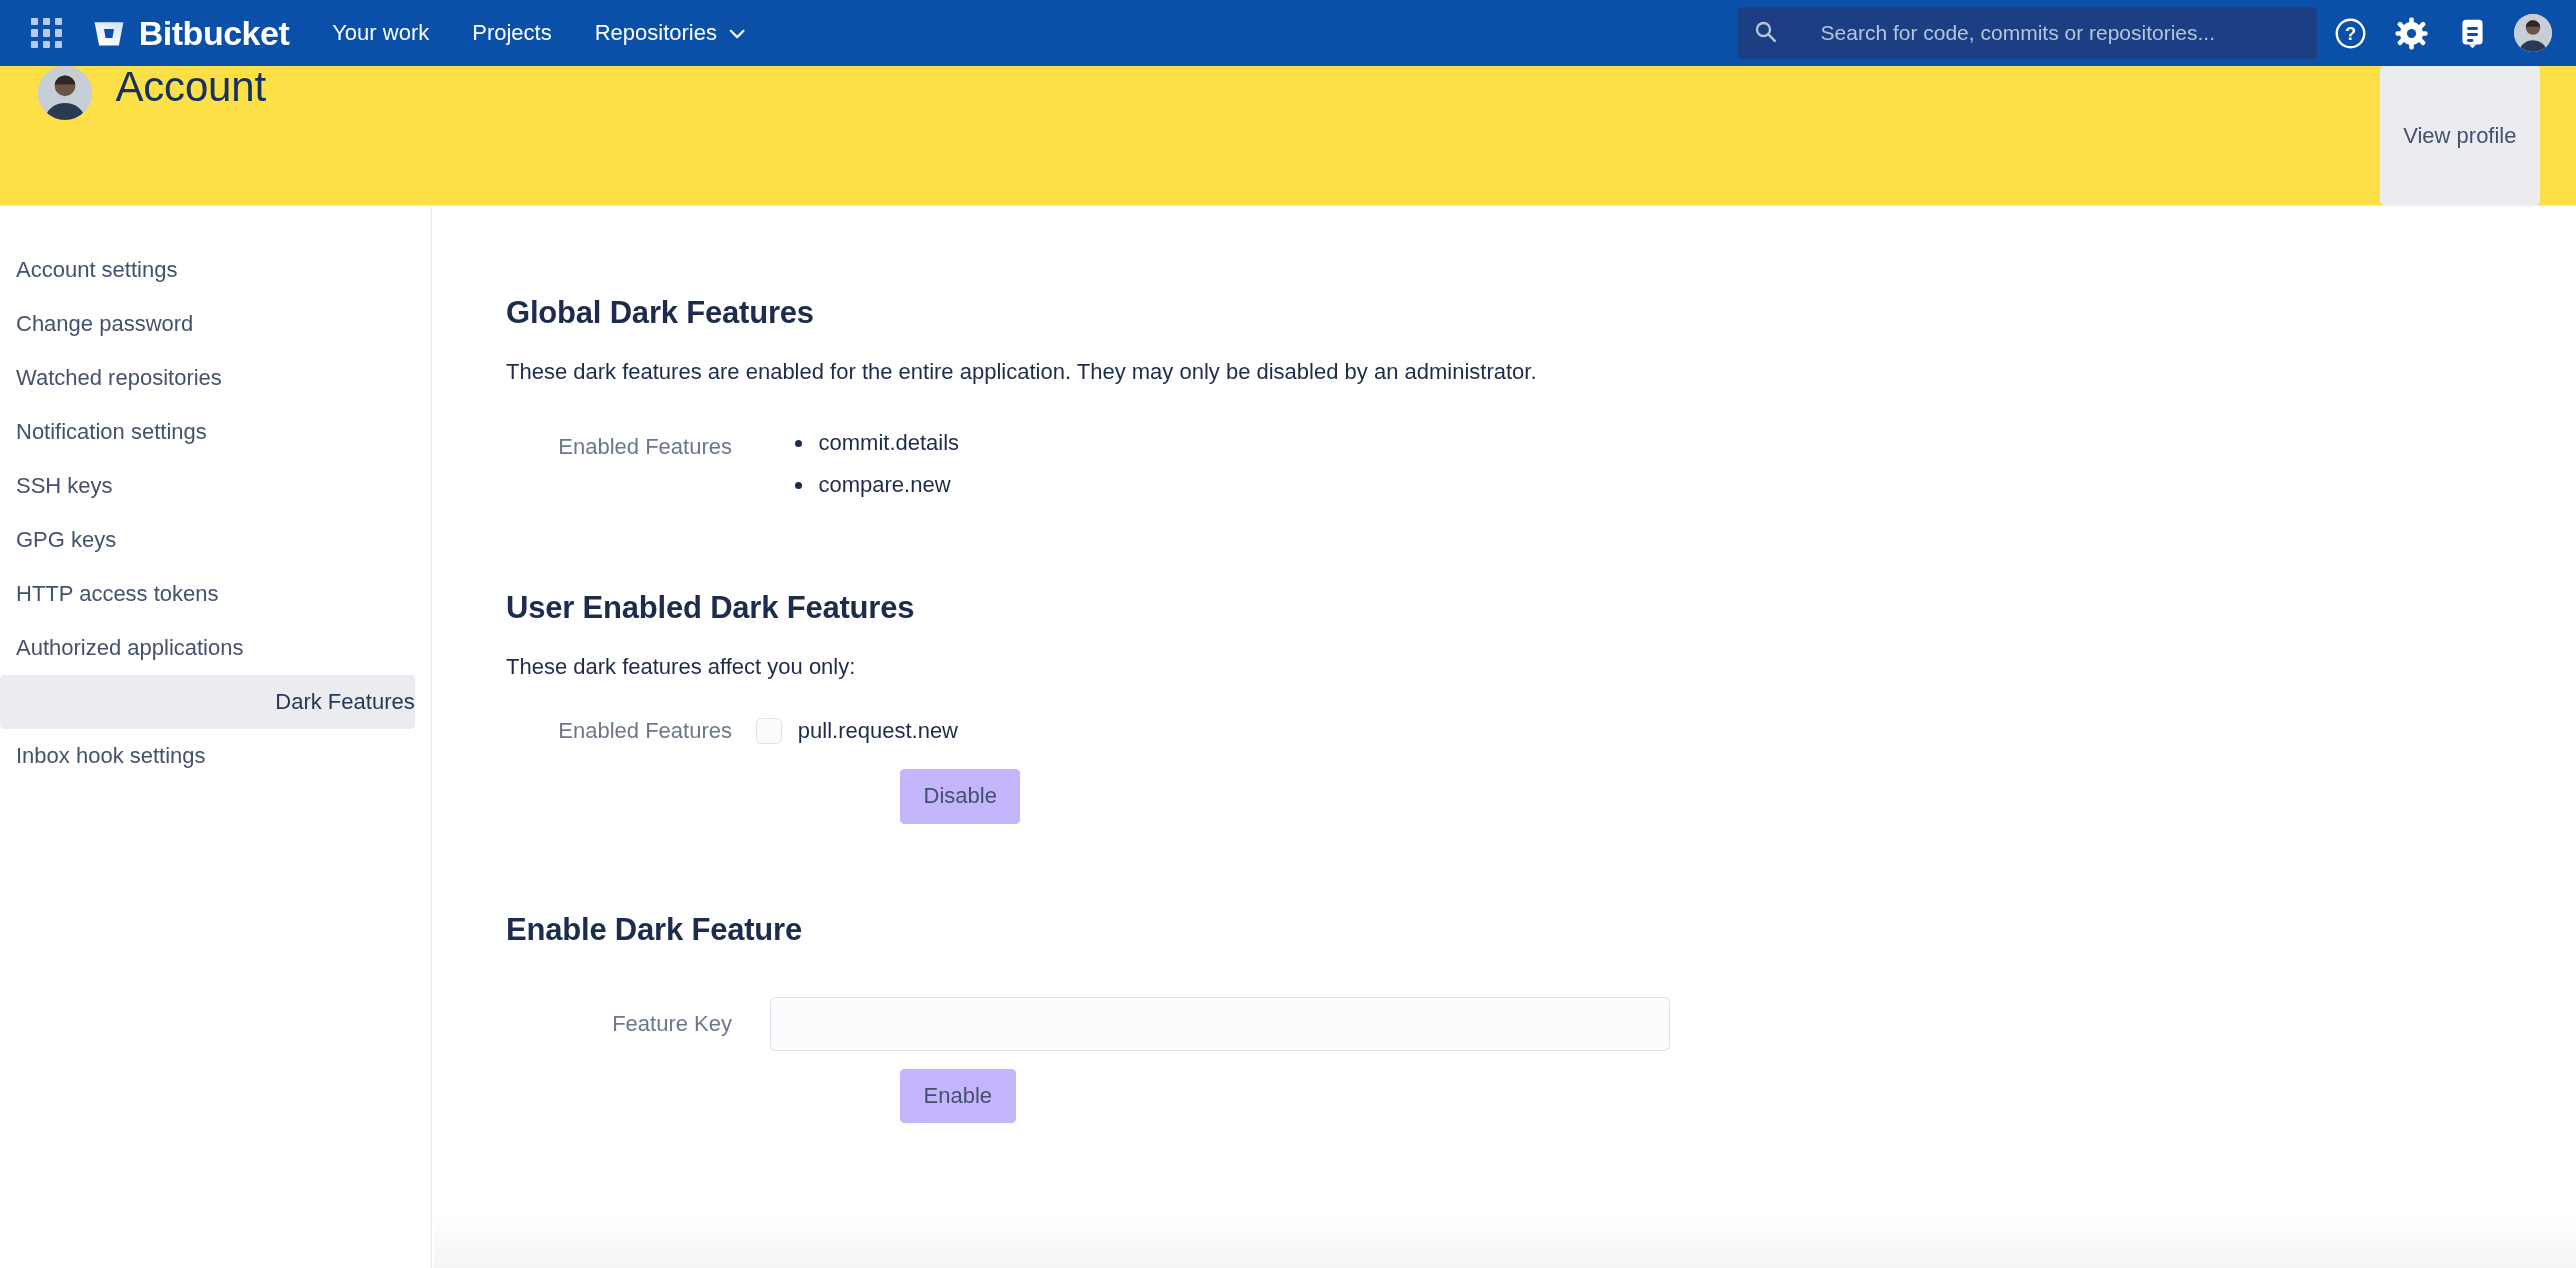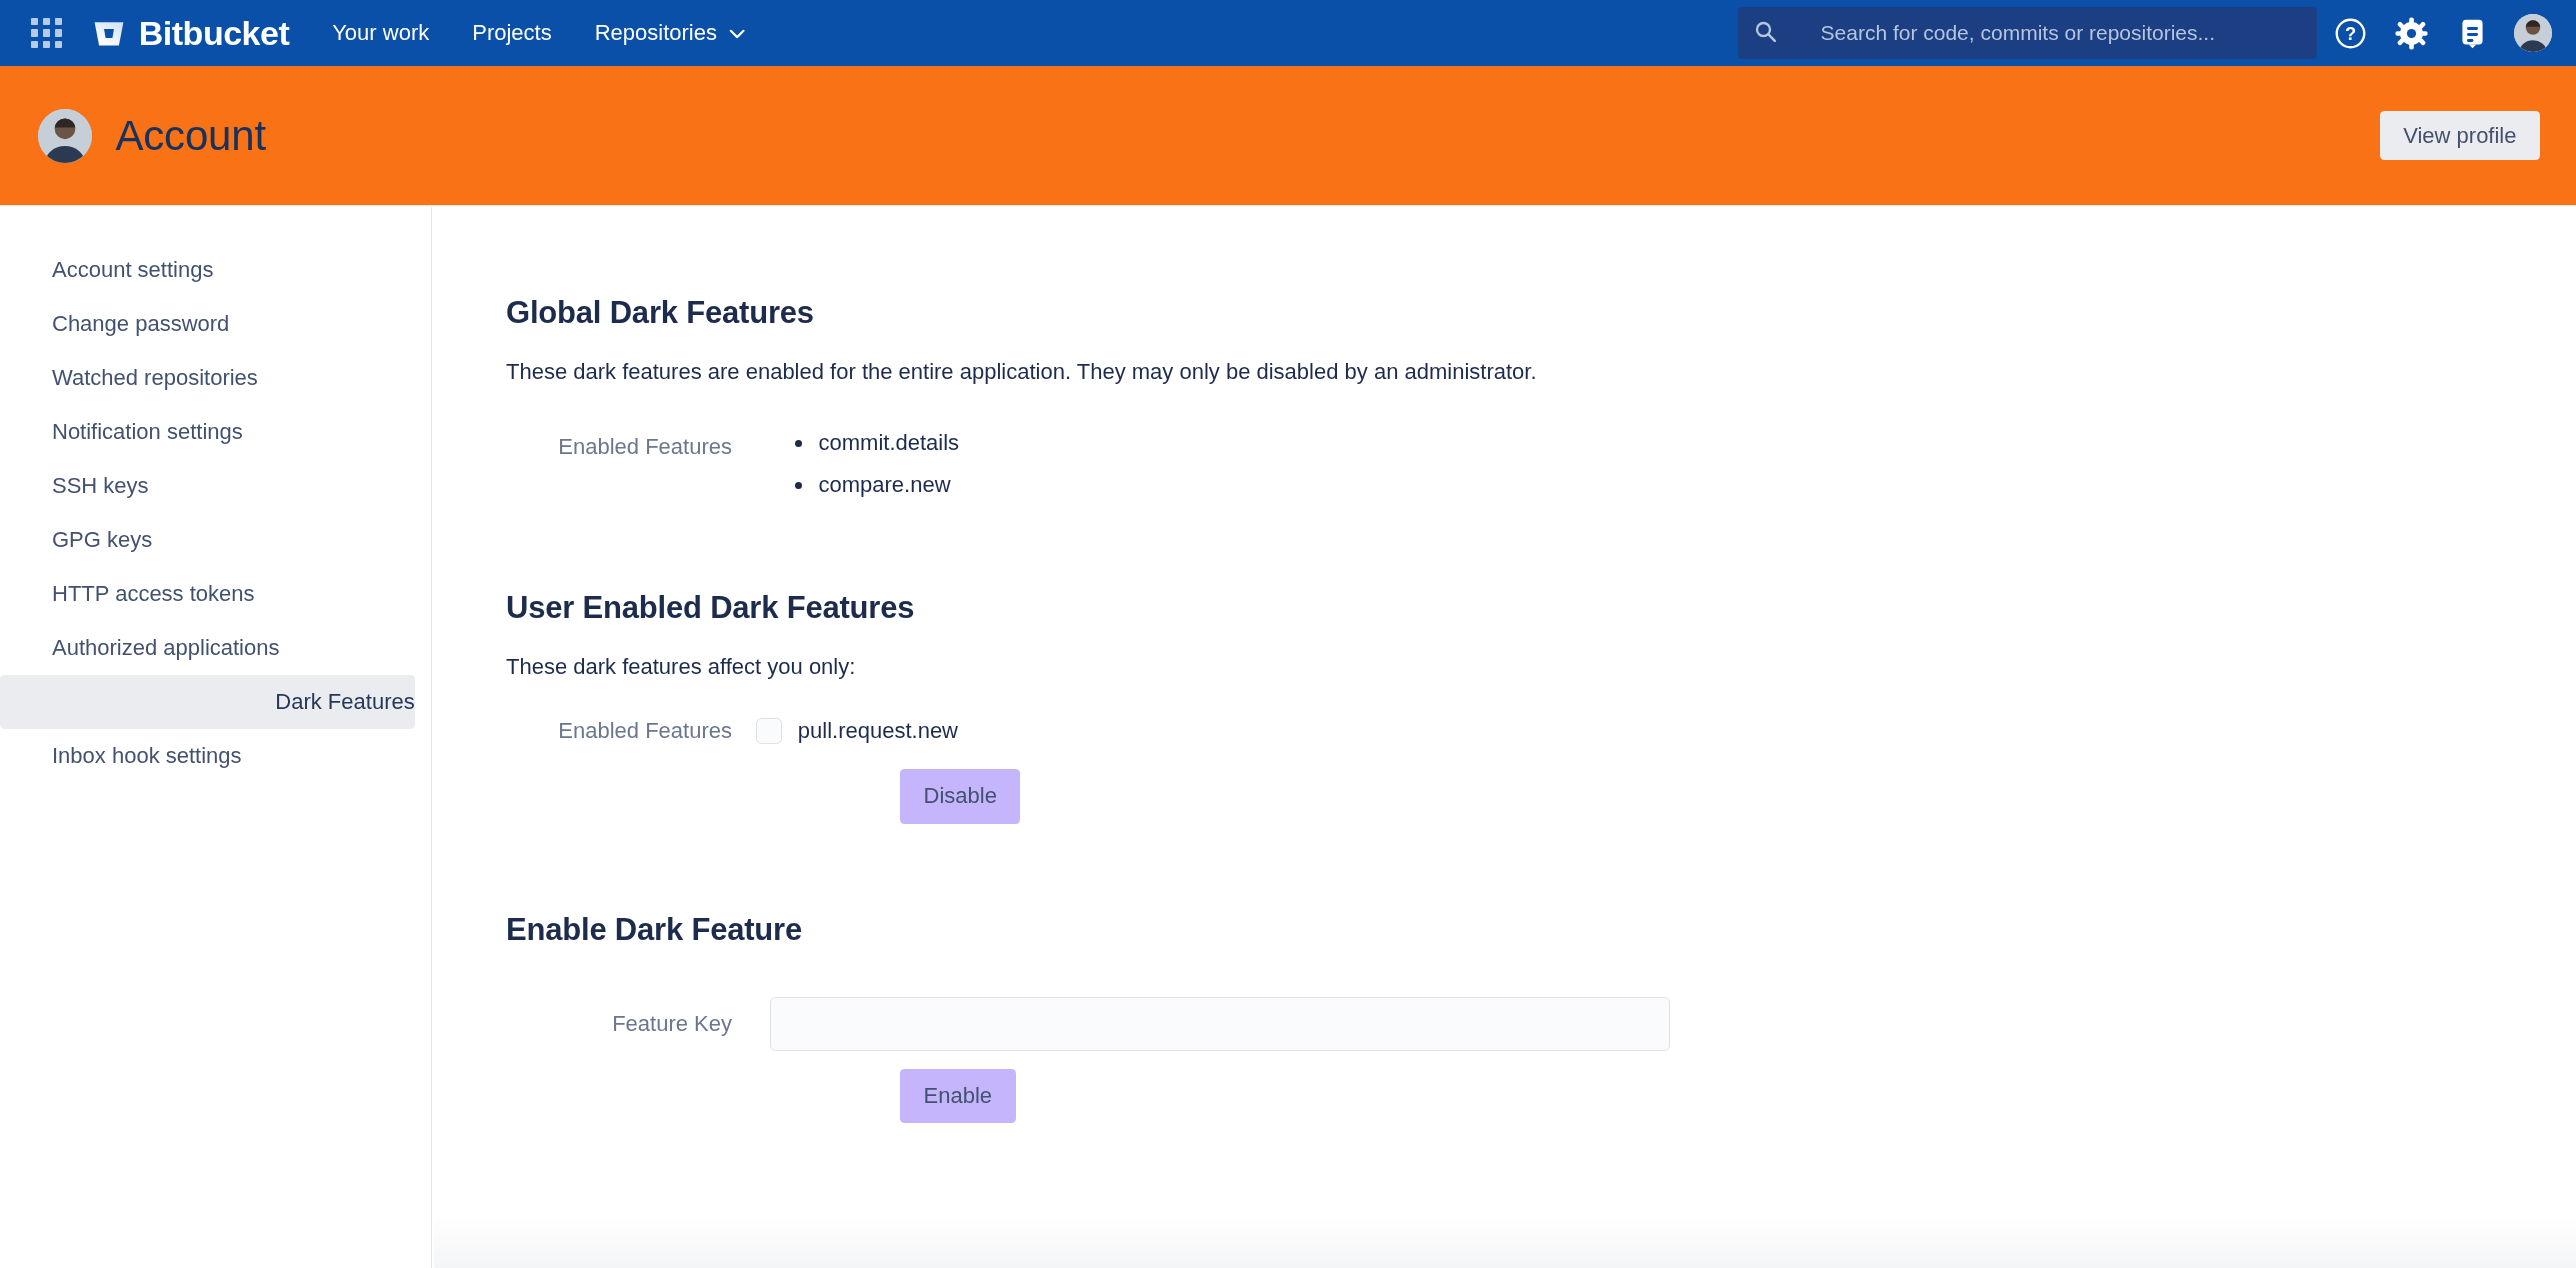--- a/index.html
+++ b/index.html
@@ -124,24 +124,23 @@
     background: #b9c3cf;
     flex: 0 0 auto;
   }
 
   
   #page-header {
     position: absolute;
     top: 66px; left: 0;
     width: 2576px;
     height: 140px;
-    background: #f97316;
+    background: #fde047;
     border-bottom: 1.8px solid #e9ebee;
     display: flex;
-    align-items: center;
   }
   #header-avatar {
     width: 54px; height: 54px;
     border-radius: 50%;
     margin-left: 38px;
     overflow: hidden;
     background: #b9c3cf;
     flex: 0 0 auto;
   }
   #page-title {
@@ -173,21 +172,21 @@
     width: 432px;
     height: 1061px;
     background: #ffffff;
     border-right: 1.8px solid #e4e6ea;
     padding-top: 36px;
   }
   .side-item {
     height: 54px;
     display: flex;
     align-items: center;
-    padding-left: 52px;
+    padding-left: 16px;
     margin: 0 16.3px 0 0;
     color: #42526e;
     font-size: 22px;
     border-radius: 4.5px;
     cursor: pointer;
     white-space: nowrap;
   }
   .side-item.selected {
     background: #ebecf0;
     color: #253858;

